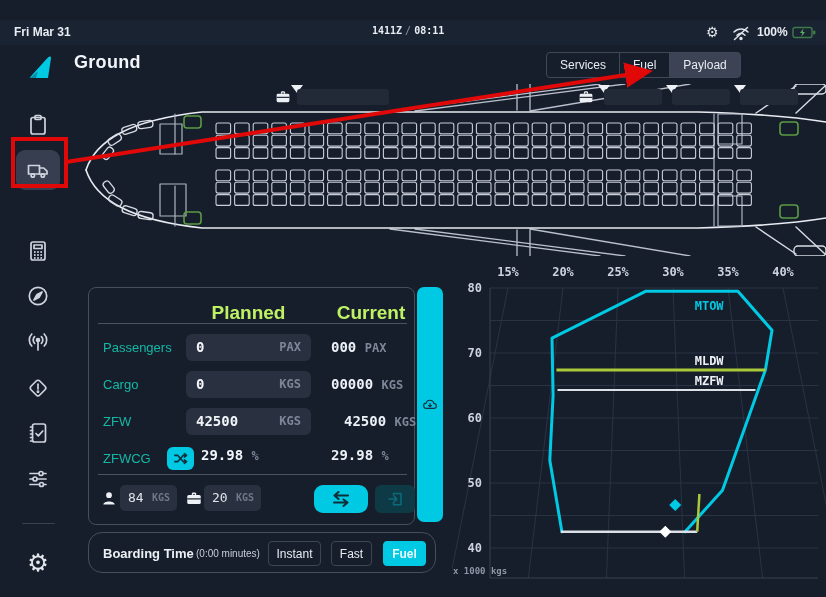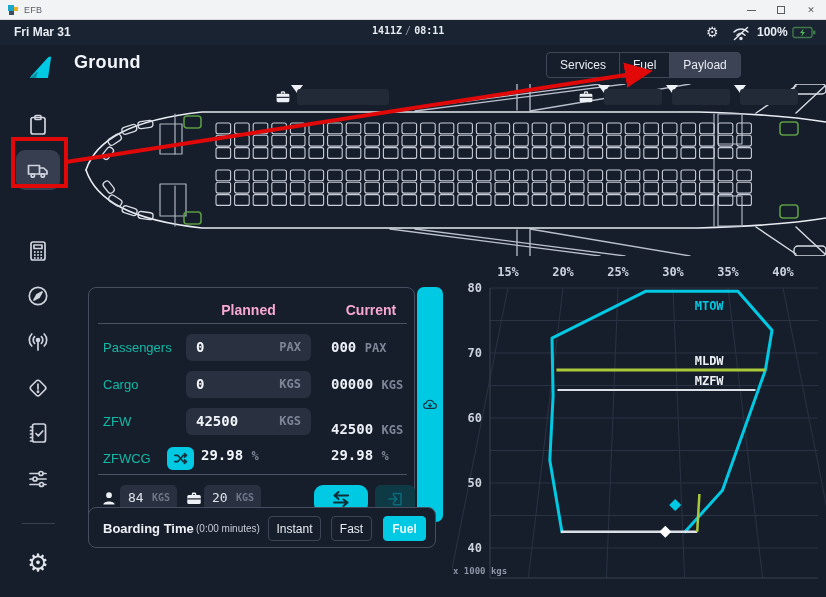--- a/index.html
+++ b/index.html
@@ -47,74 +47,57 @@
 
   
   .seatmap { position:absolute; left:80px; top:84px; width:746px; height:172px; z-index:1; }
   .pill { position:absolute; height:16px; background:#222937; border-radius:3px; }
   .tri { position:absolute; width:0; height:0; border-left:6px solid transparent; border-right:6px solid transparent; border-top:8px solid #EDF0F4; }
   .bagicon { position:absolute; }
 
   
   .panel { position:absolute; border:1px solid #464D5E; border-radius:8px; z-index:2; background:#171E2B; }
   #payload-panel { left:88px; top:287px; width:327px; height:238px; }
-  .hdr { position:absolute; top:14px; font-size:14px; font-weight:bold; color:#f9a8d4; text-align:center; }
+  .hdr { position:absolute; top:14px; font-size:19px; font-weight:bold; color:#bef264; text-align:center; }
   .rule { position:absolute; left:9px; width:309px; height:1px; background:#4A5264; }
   .row-label { position:absolute; left:14px; font-size:13px; color:#14b8a6; }
   .inbox { position:absolute; left:97px; width:125px; height:27px; background:#293040; border-radius:6px; cursor:text; }
   .inbox .val { position:absolute; left:10px; top:5px; font-size:14px; color:#F2F5F9; font-weight:bold;}
   .inbox .unit { position:absolute; right:10px; top:6px; font-size:12px; color:#7E8798; font-weight:bold;}
   .curval { position:absolute; left:242px; font-size:14px; color:#EDF1F7; font-weight:bold; white-space:nowrap;}
   .curval .unit { color:#7E8798; font-size:12px; }
   .plainval { position:absolute; left:112px; font-size:14px; color:#F2F5F9; font-weight:bold; white-space:nowrap;}
   .plainval .unit { color:#7E8798; font-size:12px;}
   .cyanbtn { position:absolute; background:var(--accent); border:none; border-radius:6px; display:flex; align-items:center; justify-content:center; cursor:pointer; }
   .minibox { position:absolute; width:57px; height:26px; background:#293040; border-radius:5px; }
   .minibox .val { position:absolute; left:8px; top:5px; font-size:13px; color:#DFE4EC; }
   .minibox .unit { position:absolute; right:7px; top:7px; font-size:10px; color:#6F7889; font-weight:bold;}
   .dimbtn { position:absolute; background:#0E3A46; border:none; border-radius:6px; display:flex; align-items:center; justify-content:center; cursor:default; }
 
   
   .board-bar { position:absolute; left:417px; top:287px; width:26px; height:235px; background:var(--accent); border-radius:7px; z-index:2; display:flex; align-items:center; justify-content:center; cursor:pointer;}
 
   
-  #boarding-panel { left:88px; top:507px; width:348px; height:41px; border-radius:8px; }
+  #boarding-panel { left:88px; top:532px; width:348px; height:41px; border-radius:14px; }
   .bt-label { position:absolute; left:14px; top:13px; font-size:13px; font-weight:bold; color:#EDF0F5; }
   .bt-sub { position:absolute; left:107px; top:15px; font-size:10px; color:#C6CCD7; }
   .bt-btn { position:absolute; top:8px; height:25px; border:1px solid #3C4456; border-radius:4px; background:transparent; color:#E8ECF2; font-size:12px; cursor:pointer; font-family:"Liberation Sans",sans-serif;}
   .bt-btn.active { background:var(--accent); border-color:var(--accent); color:#ECFBFF; font-weight:bold;}
 
   
   .chart { position:absolute; left:452px; top:258px; width:374px; height:339px; z-index:1; }
 
   
   .annotation { position:absolute; left:0; top:0; width:826px; height:597px; z-index:10; pointer-events:none; }
 </style>
 </head>
 <body>
 
 <div class="app">
 
-  <div class="titlebar">
-    <div class="appicon">
-      <i style="left:0;top:0;width:6px;height:6px;background:#1BA7C9;"></i>
-      <i style="left:6px;top:2px;width:4px;height:4px;background:#E8B21E;"></i>
-      <i style="left:1px;top:6px;width:5px;height:4px;background:#3E4C5E;"></i>
-    </div>
-    <span class="title">EFB</span>
-    <div class="win-controls">
-      <div class="win-btn">
-          <span class="bar"></span>
-        </div>
-      <div class="win-btn">
-          <span class="box"></span>
-        </div>
-      <div class="win-btn">✕</div>
-    </div>
-  </div>
 
   <div class="statusbar">
     <span class="date">Fri Mar 31</span>
     <span class="clock mono"><span>1411Z</span><span class="sep">/</span><span>08:11</span></span>
     <span class="sb-ico gear-glyph" style="left:706px;top:4px;">⚙</span>
     <svg class="sb-ico" style="left:731px;top:6px;" width="20" height="15" viewBox="0 0 20 15">
       <g stroke="#DFE3EA" stroke-width="1.5" fill="none" stroke-linecap="round">
         <path d="M3,6 C7,2 13,2 17,6"></path>
         <path d="M6,9.2 C8.5,6.8 11.5,6.8 14,9.2"></path>
         <circle cx="10" cy="12.4" r="1" fill="#DFE3EA"></circle>
@@ -485,21 +468,21 @@
       <span class="val mono">0</span>
         <span class="unit mono">KGS</span>
     </div>
     <div class="curval mono" style="top:88px;"><span>00000</span> <span class="unit">KGS</span></div>
 
     <div class="row-label" style="top:126px;">ZFW</div>
     <div class="inbox" style="top:120px;">
       <span class="val mono">42500</span>
         <span class="unit mono">KGS</span>
     </div>
-    <div class="curval mono" style="top:133px;"><span>42500</span> <span class="unit">KGS</span></div>
+    <div class="curval mono" style="top:125px;margin-left:13px;"><span>42500</span> <span class="unit">KGS</span></div>
 
     <div class="row-label" style="top:163px;">ZFWCG</div>
     <button class="cyanbtn" style="left:78px;top:159px;width:27px;height:23px;">
       <svg width="17" height="17" viewBox="0 0 24 24">
         <g stroke="#10323E" stroke-width="2.3" fill="none" stroke-linecap="round" stroke-linejoin="round">
           <path d="M4,7.5 H8 L16,16.5 H19.5"></path>
             <path d="M4,16.5 H8 L16,7.5 H19.5"></path>
           <path d="M17.5,5 L20.5,7.5 L17.5,10"></path>
             <path d="M17.5,14 L20.5,16.5 L17.5,19"></path>
         </g>

